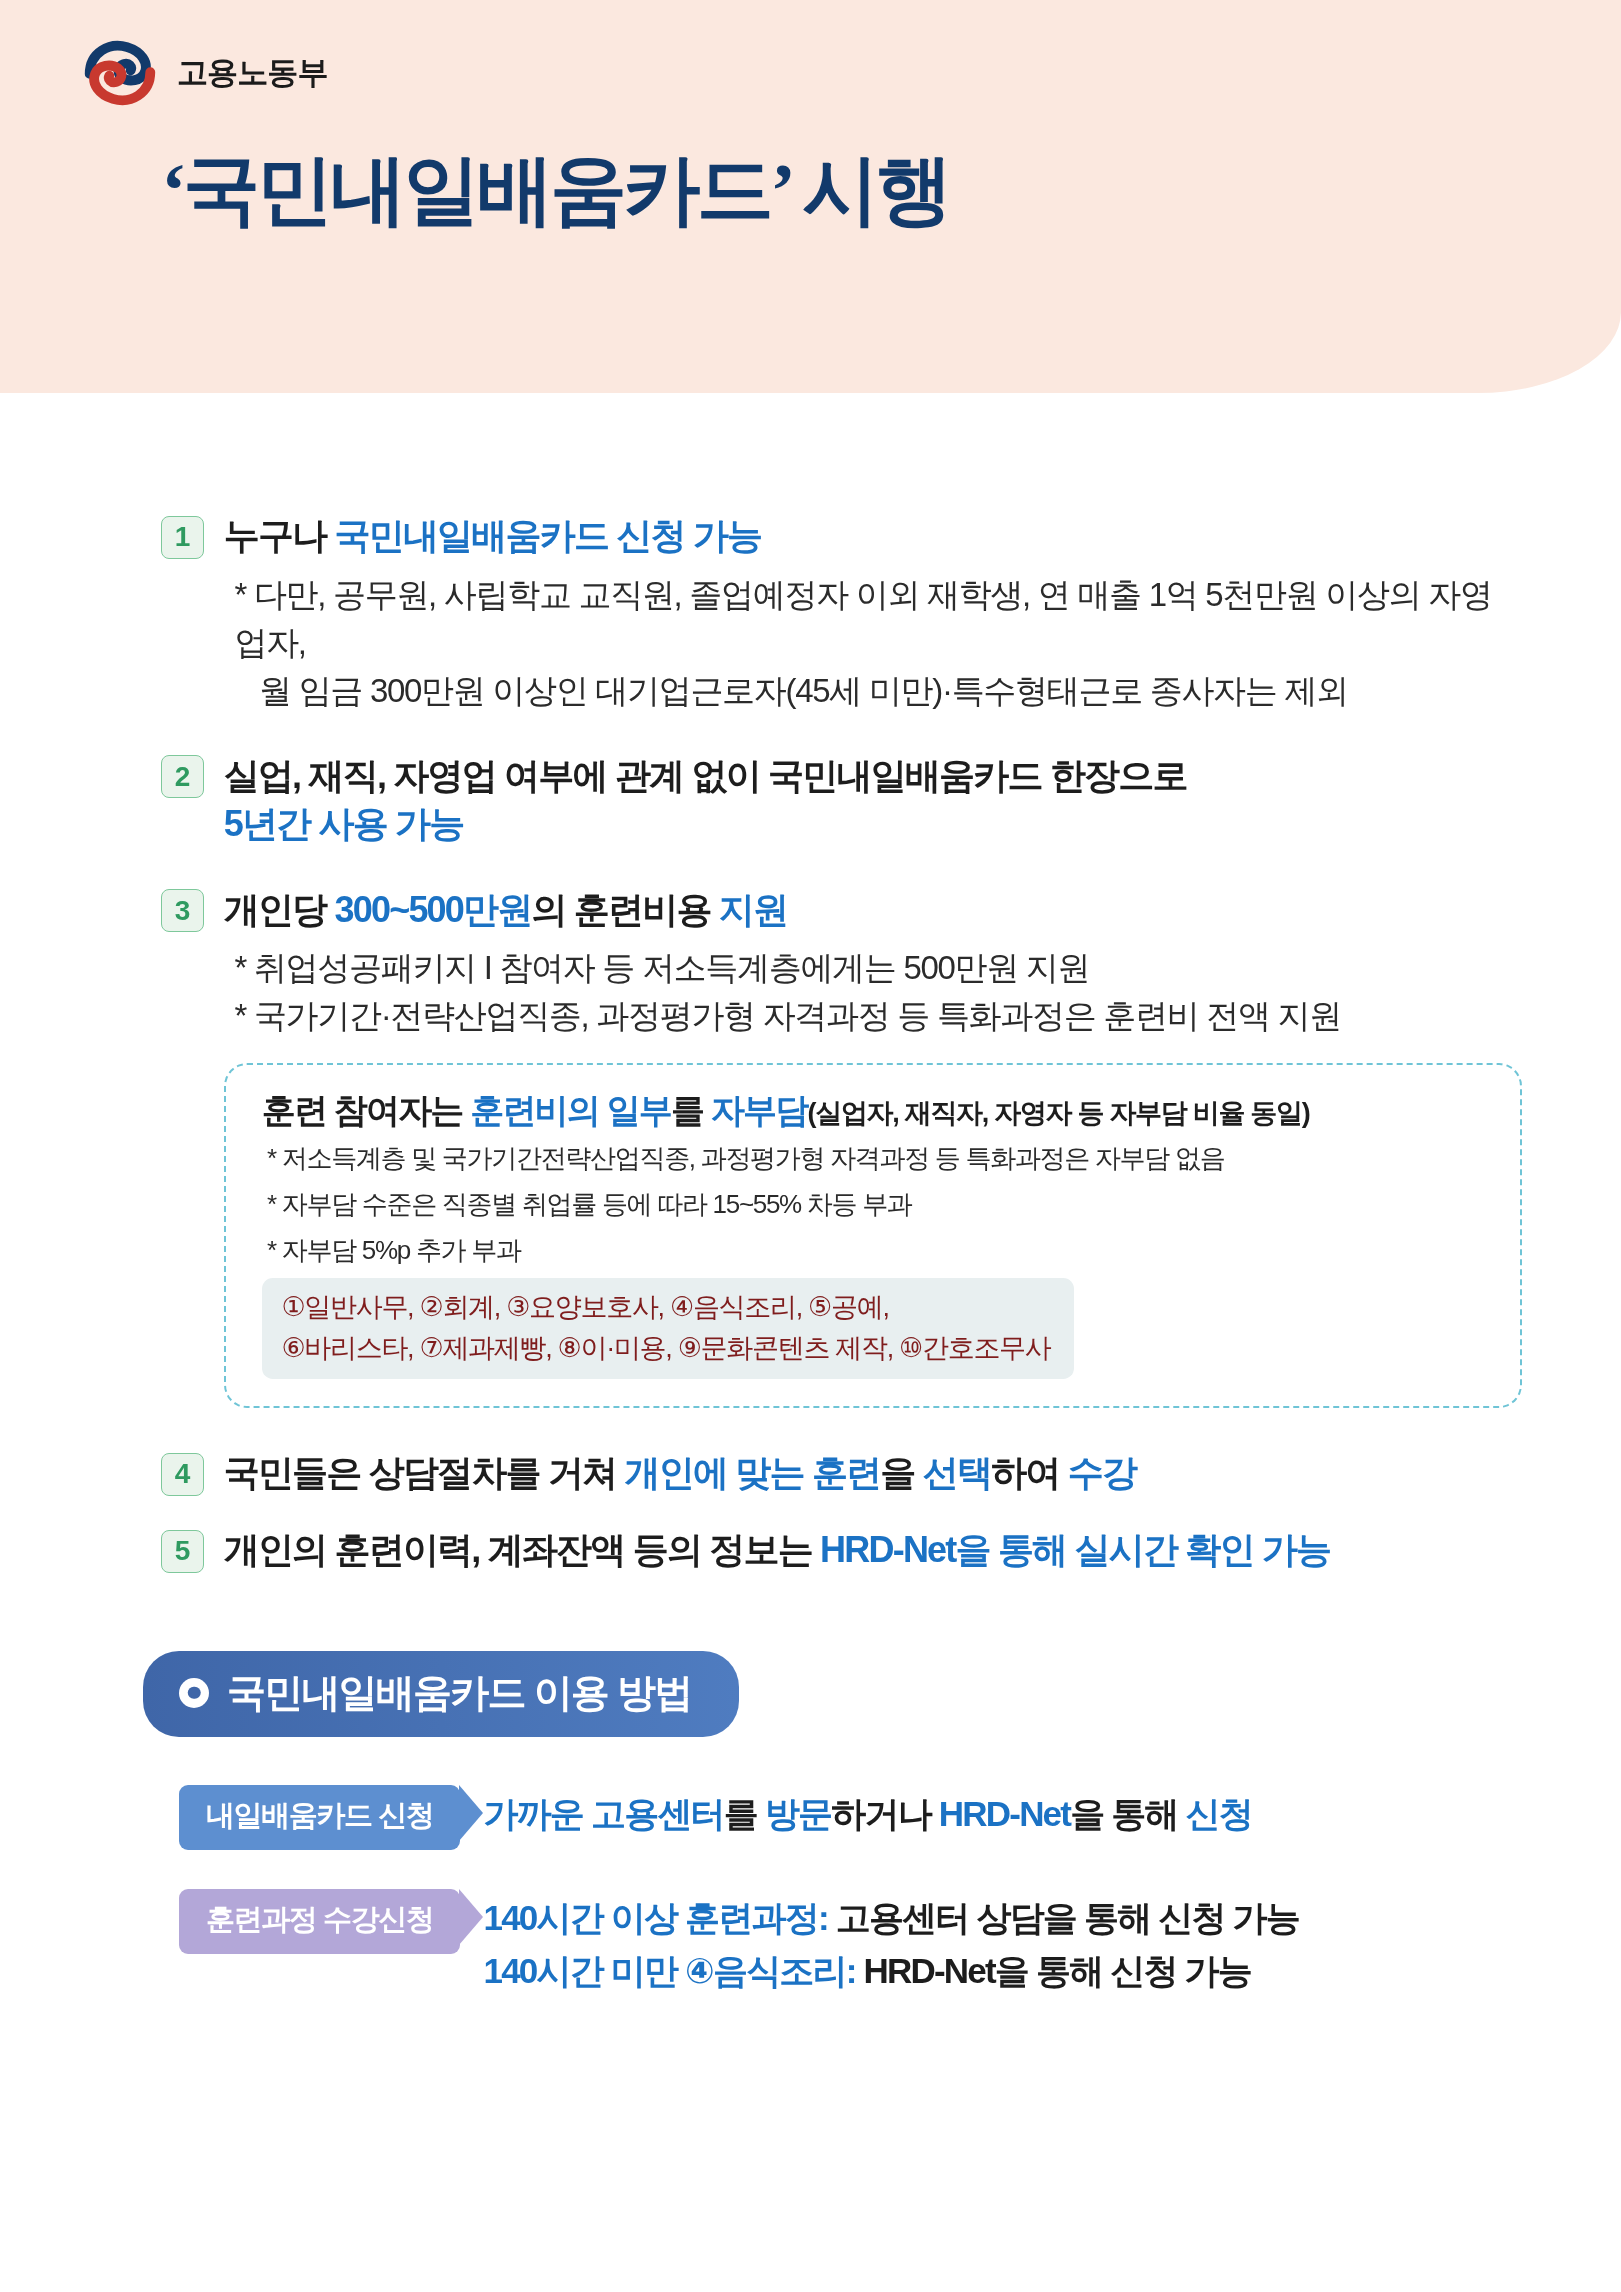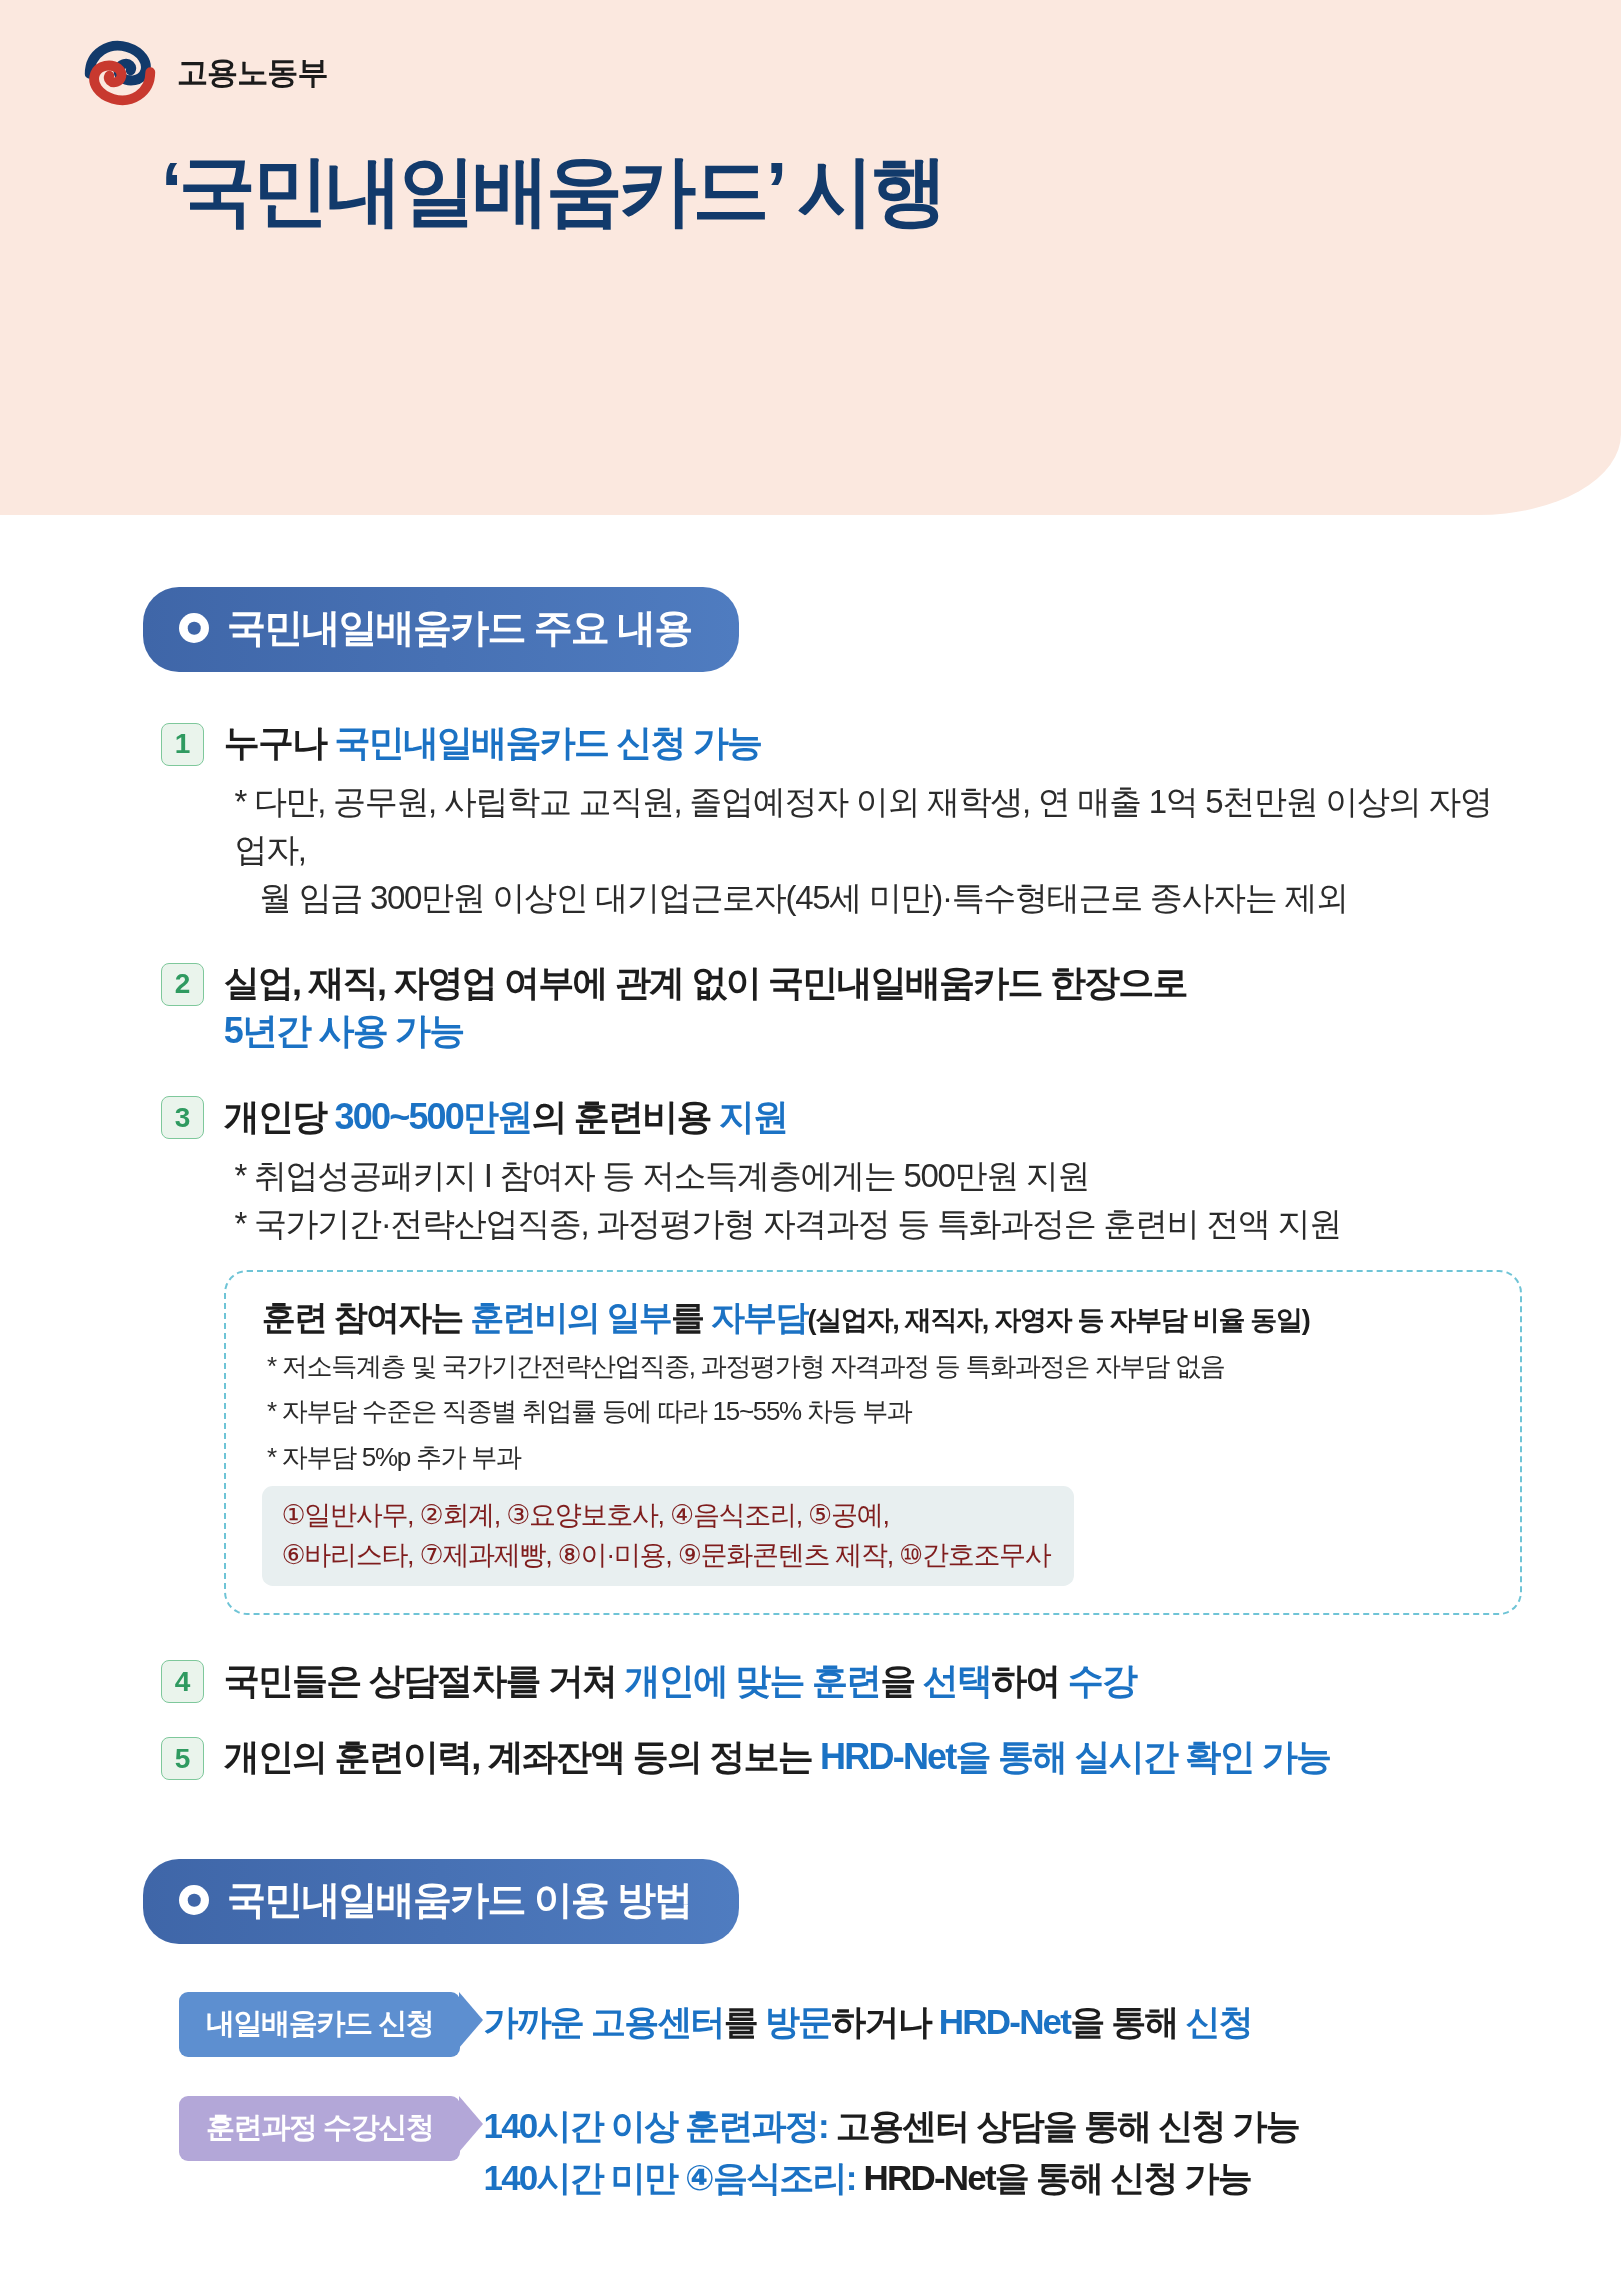--- a/index.html
+++ b/index.html
@@ -12,24 +12,25 @@
     height: 2293px;
     font-family: "Liberation Sans", "DejaVu Sans", sans-serif;
     color: #222;
     position: relative;
     overflow: hidden;
   }
 
   
   .header {
     position: relative;
-    height: 515px;
+    height: 393px;
     background: #fbe8df;
     border-bottom-right-radius: 143px 81px;
     overflow: hidden;
+    font-family: Liberation Serif, serif;
   }
   .header::after {
     content: "";
     position: absolute;
     left: 0;
     right: 0;
     bottom: -0.9px;
     height: 0;
   }
   .ministry {
@@ -257,24 +258,20 @@
     <div class="ministry-label">고용노동부</div>
   </div>
 
   <div class="main-title">
     <span class="quote">‘</span><span>국민내일배움카드</span><span class="quote">’</span><span> 시행</span>
   </div>
 </div>
 
 <div class="section">
   <div style="height:72px"></div>
-  <div class="pill">
-    <span class="pill-dot"></span>
-    <span>국민내일배움카드 주요 내용</span>
-  </div>
 
   <div class="items">
 
     <div class="item">
       <div class="num">1</div>
       <div class="item-body">
         <div class="item-line">
           <span>누구나 </span><span class="blue">국민내일배움카드 신청 가능</span>
         </div>
         <div class="notes">

